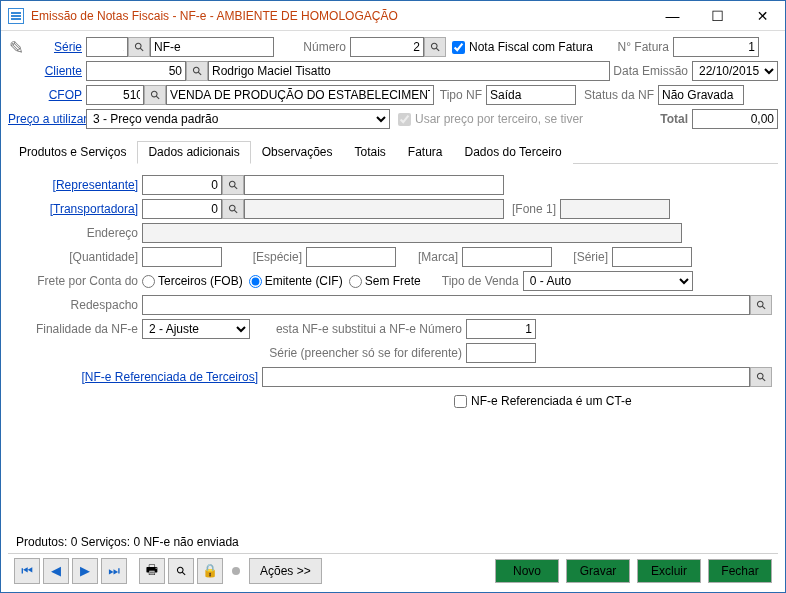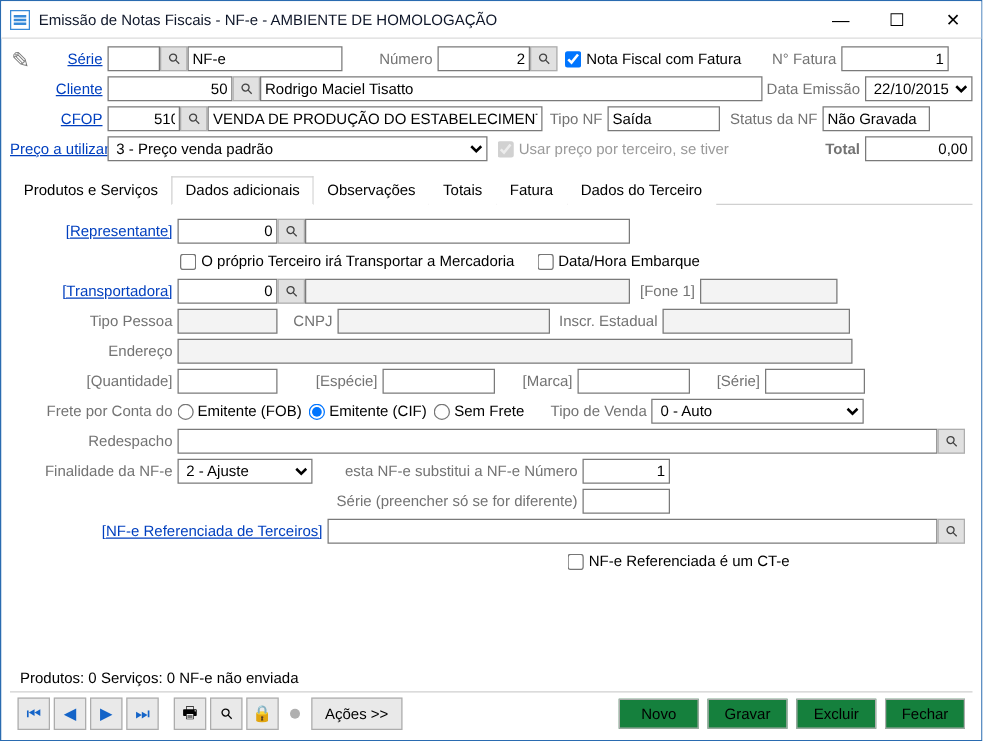--- a/index.html
+++ b/index.html
@@ -1,21 +1,21 @@
 <!DOCTYPE html>
 <html><head>
 <meta charset="utf-8">
 <style>
   * { box-sizing: border-box; font-family: "Segoe UI", Tahoma, sans-serif; font-size: 12px; }
   body { margin: 0; background: #fff; color: #000; }
   .window { width: 786px; height: 593px; border: 1px solid #2a6bb0; background: #fff; display: flex; flex-direction: column; }
   .titlebar { height: 30px; background: #fff; border-bottom: 1px solid #dcdcdc; display: flex; align-items: center; }
   .titlebar-icon { width: 16px; height: 16px; margin: 0 7px; border: 1px solid #378ad8; }
   .titlebar-icon::before { content:""; display:block; width:10px; height:2px; background:#378ad8; margin:3px auto 1px; box-shadow:0 3px 0 #378ad8, 0 6px 0 #378ad8; }
-  .titlebar-text { flex:1; color:#0f172a; }
+  .titlebar-text { flex:1; color:#c2410c; }
   .win-btn { width:45px; height:29px; display:flex; align-items:center; justify-content:center; font-size:14px; color:#000; }
   .client { flex:1; display:flex; flex-direction:column; padding: 3px 7px 5px 7px; position:relative; }
   .deco-icon { position:absolute; left:8px; top:6px; font-size:18px; color:#777; }
   .header-area { padding:2px 0 6px 34px; }
   .row { display:flex; align-items:center; height:22px; margin-bottom:2px; }
   .lbl { color:#737373; text-align:right; padding-right:4px; white-space:nowrap; }
   .link { color:#003fbf; text-decoration:underline; text-align:right; padding-right:4px; white-space:nowrap; cursor:pointer; }
   .tf { height:20px; border:1px solid #7a7a7a; background:#fff; padding:1px 3px; }
   .tf.ro { background:#f3f3f3; color:#555; }
   .tfnum { text-align:right;padding-left:36px; }
@@ -125,50 +125,32 @@
 
       <div class="prow">
         <a class="link" style="width:128px">[Representante]</a>
         <input class="tf tfnum" style="width: 80px;" value="0">
         <div class="look">
             <span>⚲</span>
           </div>
         <input class="tf" style="width: 260px;">
       </div>
 
-      <div class="prow" style="padding-left:130px">
-        <label class="cb">
-          <input type="checkbox" style="">
-            <span>O próprio Terceiro irá Transportar a Mercadoria</span>
-        </label>
-        <label class="cb" style="margin-left:18px">
-          <input type="checkbox" style="">
-            <span>Data/Hora Embarque</span>
-        </label>
-      </div>
 
       <div class="prow">
         <a class="link" style="width:128px">[Transportadora]</a>
         <input class="tf tfnum" style="width: 80px;" value="0">
         <div class="look">
             <span>⚲</span>
           </div>
         <input class="tf ro" style="width: 260px;">
         <span class="lbl" style="width:56px">[Fone 1]</span>
         <input class="tf ro" style="width: 110px;">
       </div>
 
-      <div class="prow">
-        <span class="lbl" style="width:128px">Tipo Pessoa</span>
-        <input class="tf ro" style="width: 80px;">
-        <span class="lbl" style="width:48px">CNPJ</span>
-        <input class="tf ro" style="width: 170px;">
-        <span class="lbl" style="width:90px">Inscr. Estadual</span>
-        <input class="tf ro" style="width: 150px;">
-      </div>
 
       <div class="prow">
         <span class="lbl" style="width:128px">Endereço</span>
         <input class="tf ro" style="flex: 1 1 0%; max-width: 540px;">
       </div>
 
 
 
       <div class="prow">
         <span class="lbl" style="width:128px">[Quantidade]</span>
@@ -178,21 +160,21 @@
         <span class="lbl" style="width:66px">[Marca]</span>
         <input class="tf" style="width: 90px;">
         <span class="lbl" style="width:60px">[Série]</span>
         <input class="tf" style="width: 80px;">
       </div>
 
       <div class="prow">
         <span class="lbl" style="width:128px">Frete por Conta do</span>
         <label class="radio">
             <input type="radio" name="frete" style="">
-            <span>Emitente (FOB)</span>
+            <span>Terceiros (FOB)</span>
           </label>
         <label class="radio">
             <input type="radio" name="frete" checked="" style="">
             <span>Emitente (CIF)</span>
           </label>
         <label class="radio">
             <input type="radio" name="frete" style="">
             <span>Sem Frete</span>
           </label>
         <span class="lbl" style="width:96px">Tipo de Venda</span>

